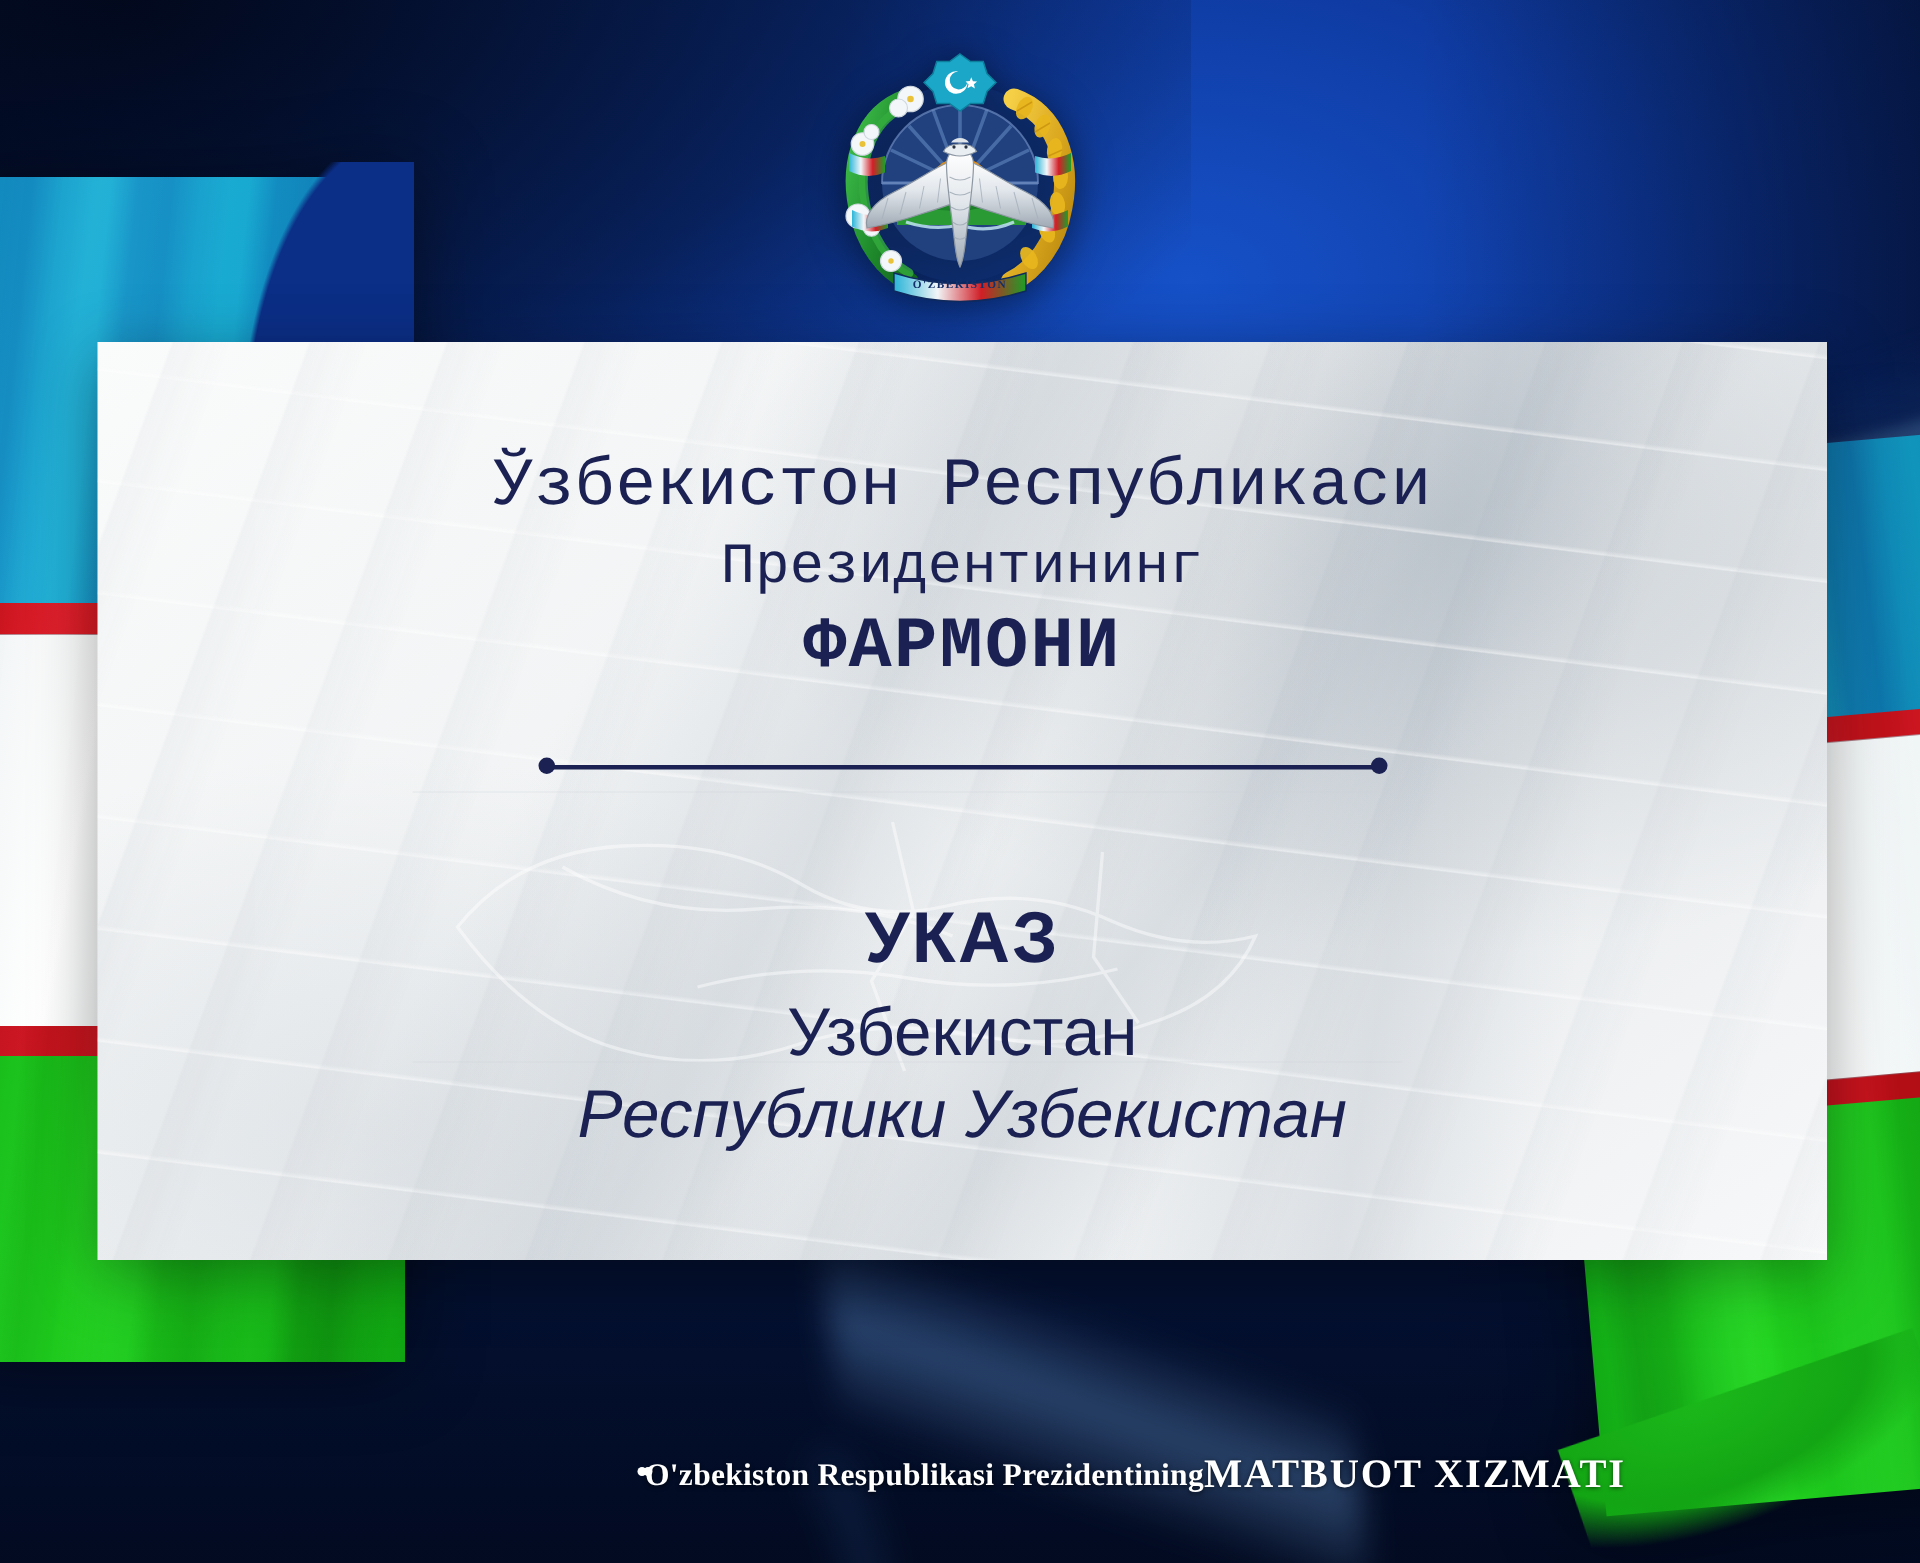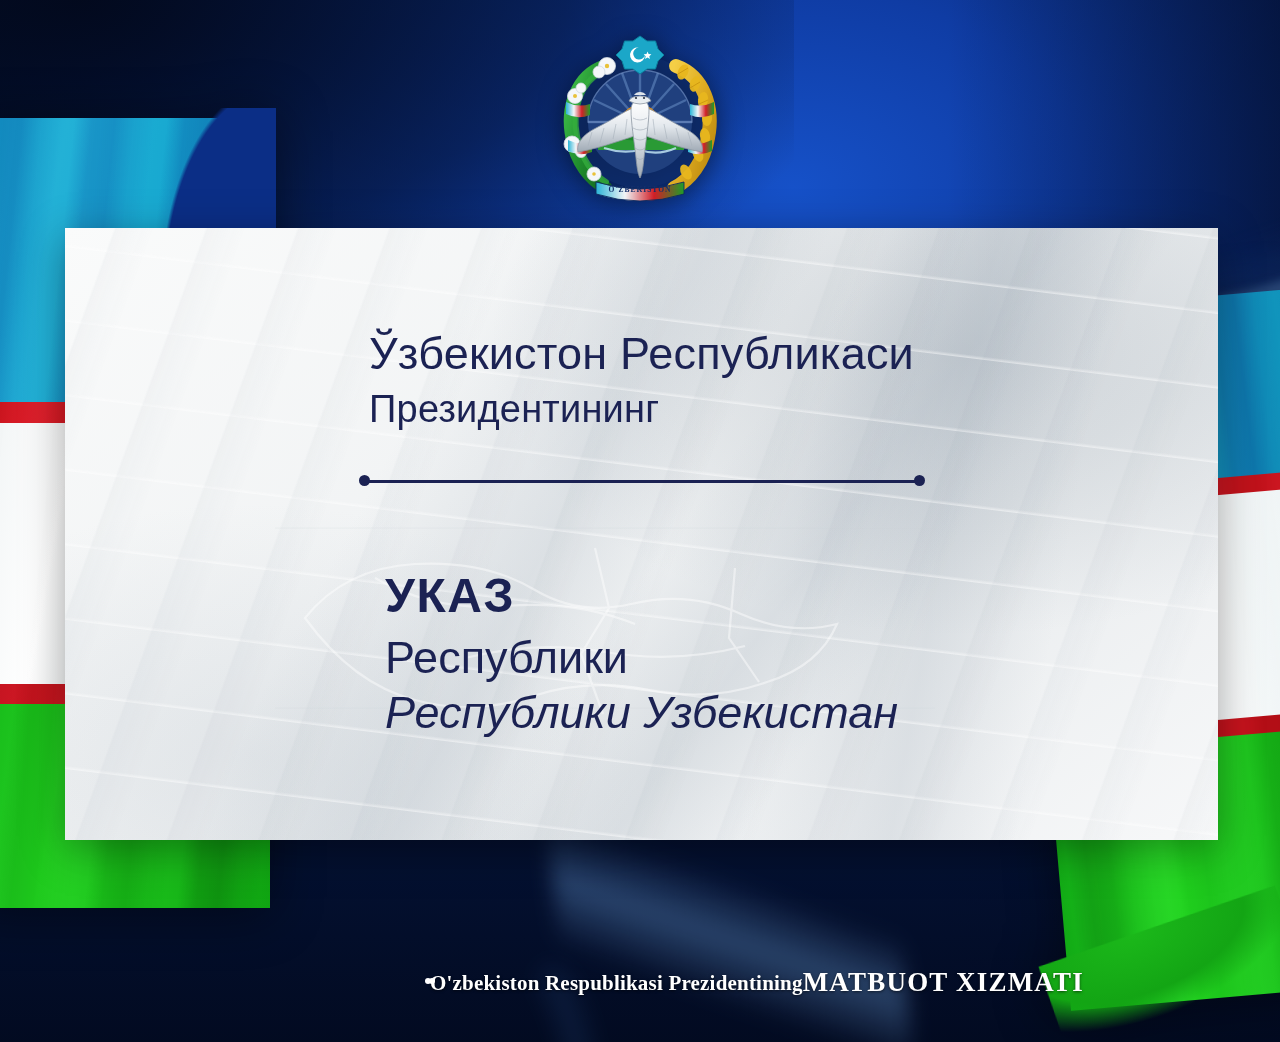--- a/index.html
+++ b/index.html
@@ -156,40 +156,41 @@
   }
   .card-map{
     position:absolute;left:150px;top:180px;width:780px;height:420px;opacity:.5;
   }
   .card-inner{
     position:absolute;inset:0;display:flex;flex-direction:column;
     align-items:center;justify-content:center;
   }
 
   .title-uz{
-    color:#1b2253;text-align:left;line-height:1.12;
+    color:#1b2253;text-align:center;line-height:1.12;
     letter-spacing:.2px;
+    font-family:Liberation Mono, monospace;
   }
   .t-line1{font-size:45px;font-weight:400;}
   .t-line2{font-size:38px;font-weight:400;margin-top:8px;}
   .t-line3{font-size:48px;font-weight:700;margin-top:6px;letter-spacing:1.5px;}
 
   .divider{
     position:relative;width:560px;height:14px;margin:44px 0 42px;
     display:flex;align-items:center;
   }
   .divider .bar{flex:1;height:3px;background:#1b2253;}
   .divider .dot{
     position:absolute;width:11px;height:11px;border-radius:50%;background:#1b2253;top:1px;
   }
   .divider .dot.l{left:-3px;}
   .divider .dot.r{right:-3px;}
 
   .title-ru{
-    color:#1b2253;text-align:left;line-height:1.14;margin-top:39px;
+    color:#1b2253;text-align:center;line-height:1.14;margin-top:39px;
   }
   .r-line1{font-size:48px;font-weight:700;letter-spacing:1.5px;}
   .r-line2{font-size:45px;font-weight:400;margin-top:8px;}
   .r-line3{font-size:45px;font-weight:400;margin-top:4px;font-style:italic;}
 
   
   .footer{
     position:absolute;left:50%;bottom:26px;transform:translateX(-50%);
     width:420px;display:flex;flex-direction:row;align-items:center;
   }
@@ -409,31 +410,32 @@
       <g fill="none" stroke="#c9d0d6" stroke-width="1" opacity=".45">
         <path d="M60 120 h660"></path>
           <path d="M60 300 h660"></path>
       </g>
     </svg>
 
     <div class="card-inner">
       <div class="title-uz">
         <div class="t-line1">Ўзбекистон Республикаси</div>
         <div class="t-line2">Президентининг</div>
+        <div class="t-line3">ФАРМОНИ</div>
       </div>
 
       <div class="divider">
         <span class="dot l"></span>
         <span class="bar"></span>
         <span class="dot r"></span>
       </div>
 
       <div class="title-ru">
         <div class="r-line1">УКАЗ</div>
-        <div class="r-line2">Республики</div>
+        <div class="r-line2">Узбекистан</div>
         <div class="r-line3">Республики Узбекистан</div>
       </div>
     </div>
   </div>
 
   <div class="footer">
     <svg class="palace" viewBox="0 0 350 72" xmlns="http://www.w3.org/2000/svg">
       <defs>
         <linearGradient id="stoneG" x1="0" y1="0" x2="0" y2="1">
           <stop offset="0%" stop-color="#ffffff"></stop>

